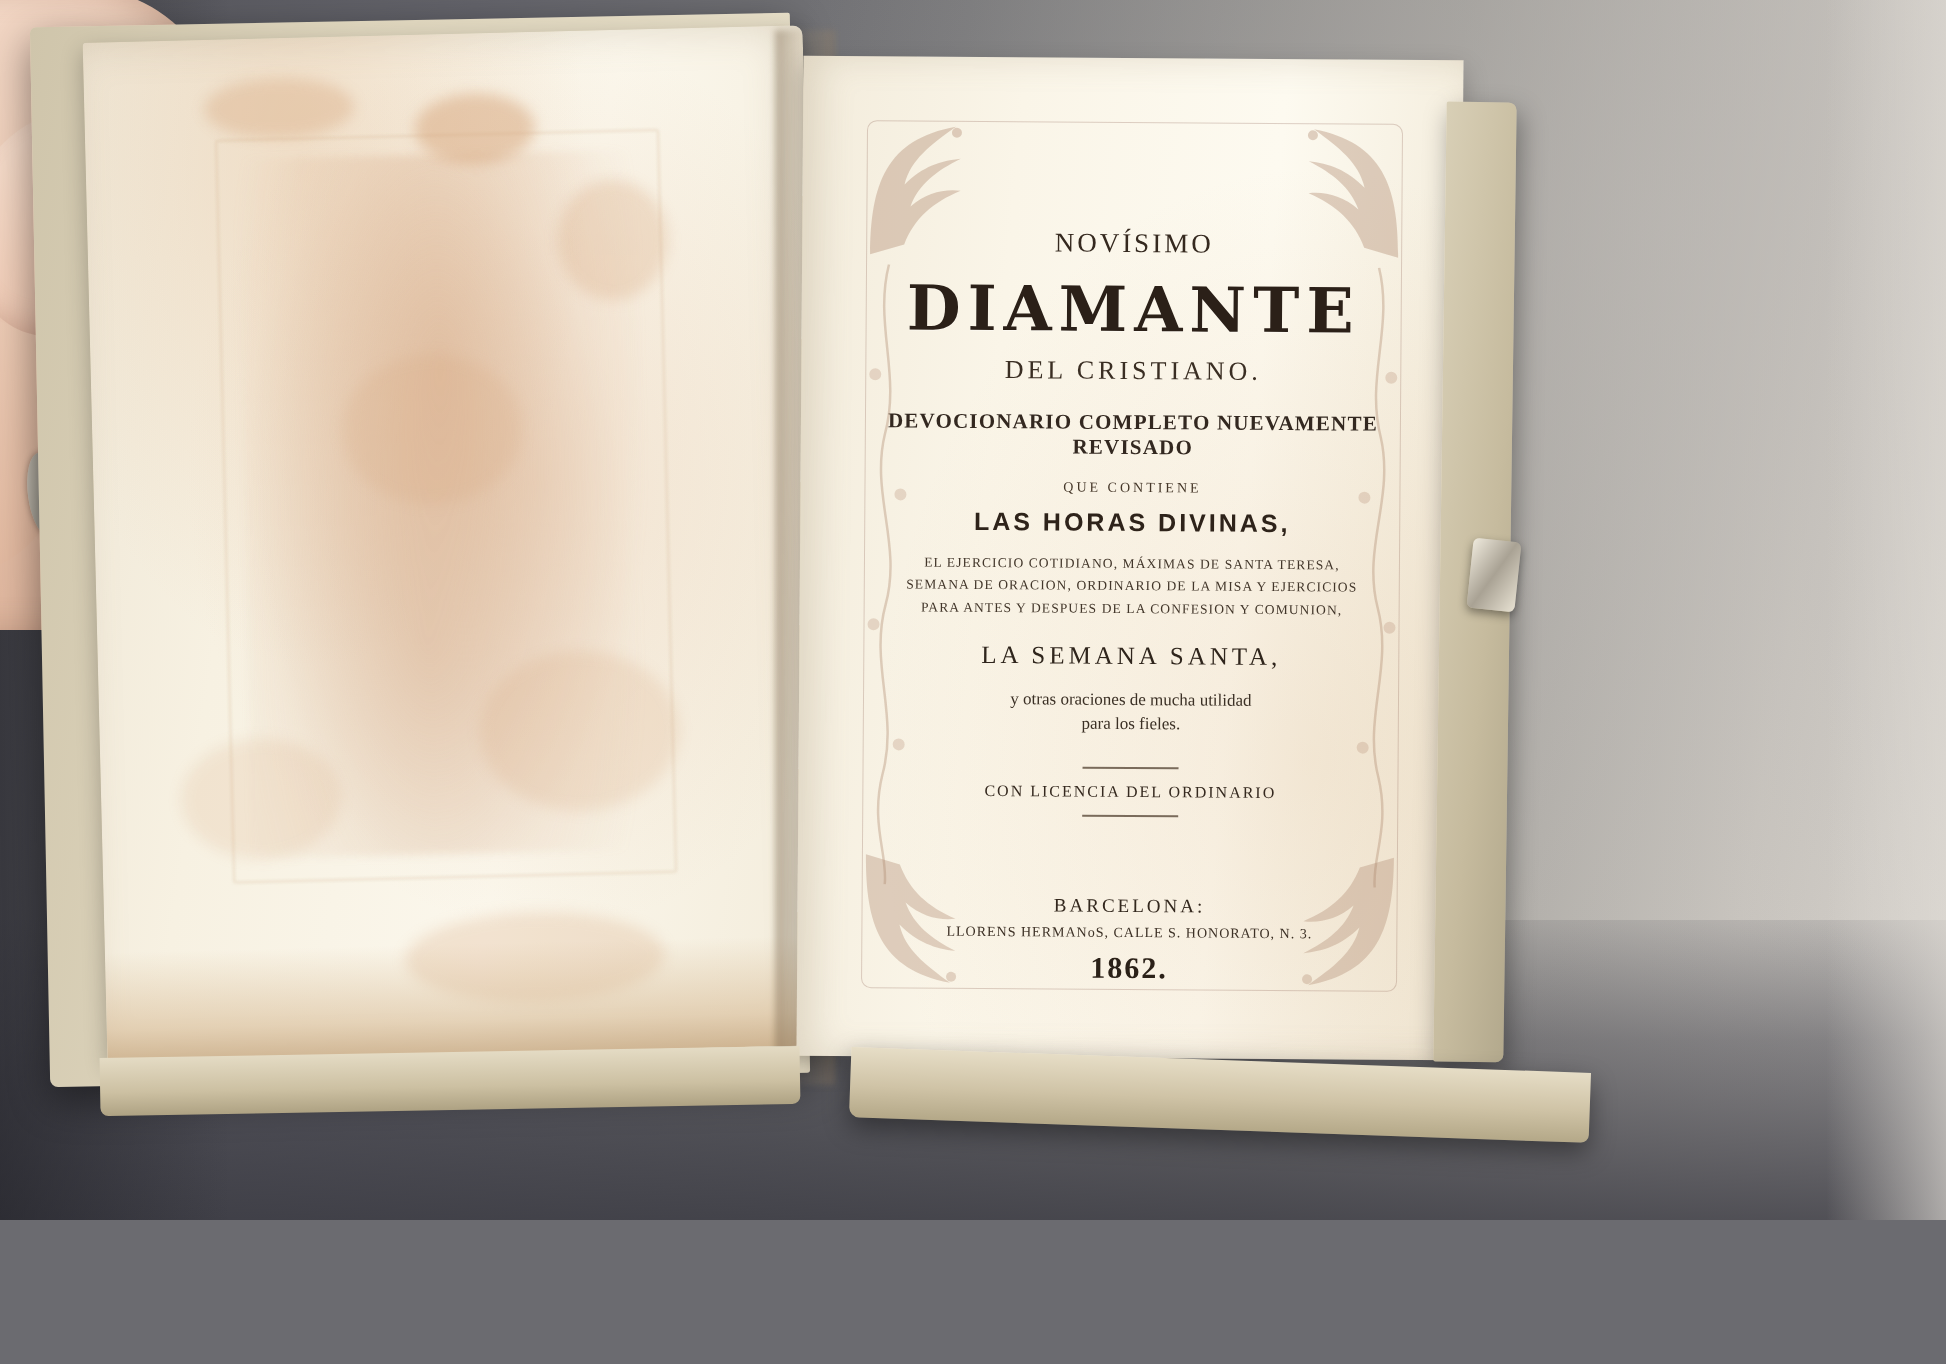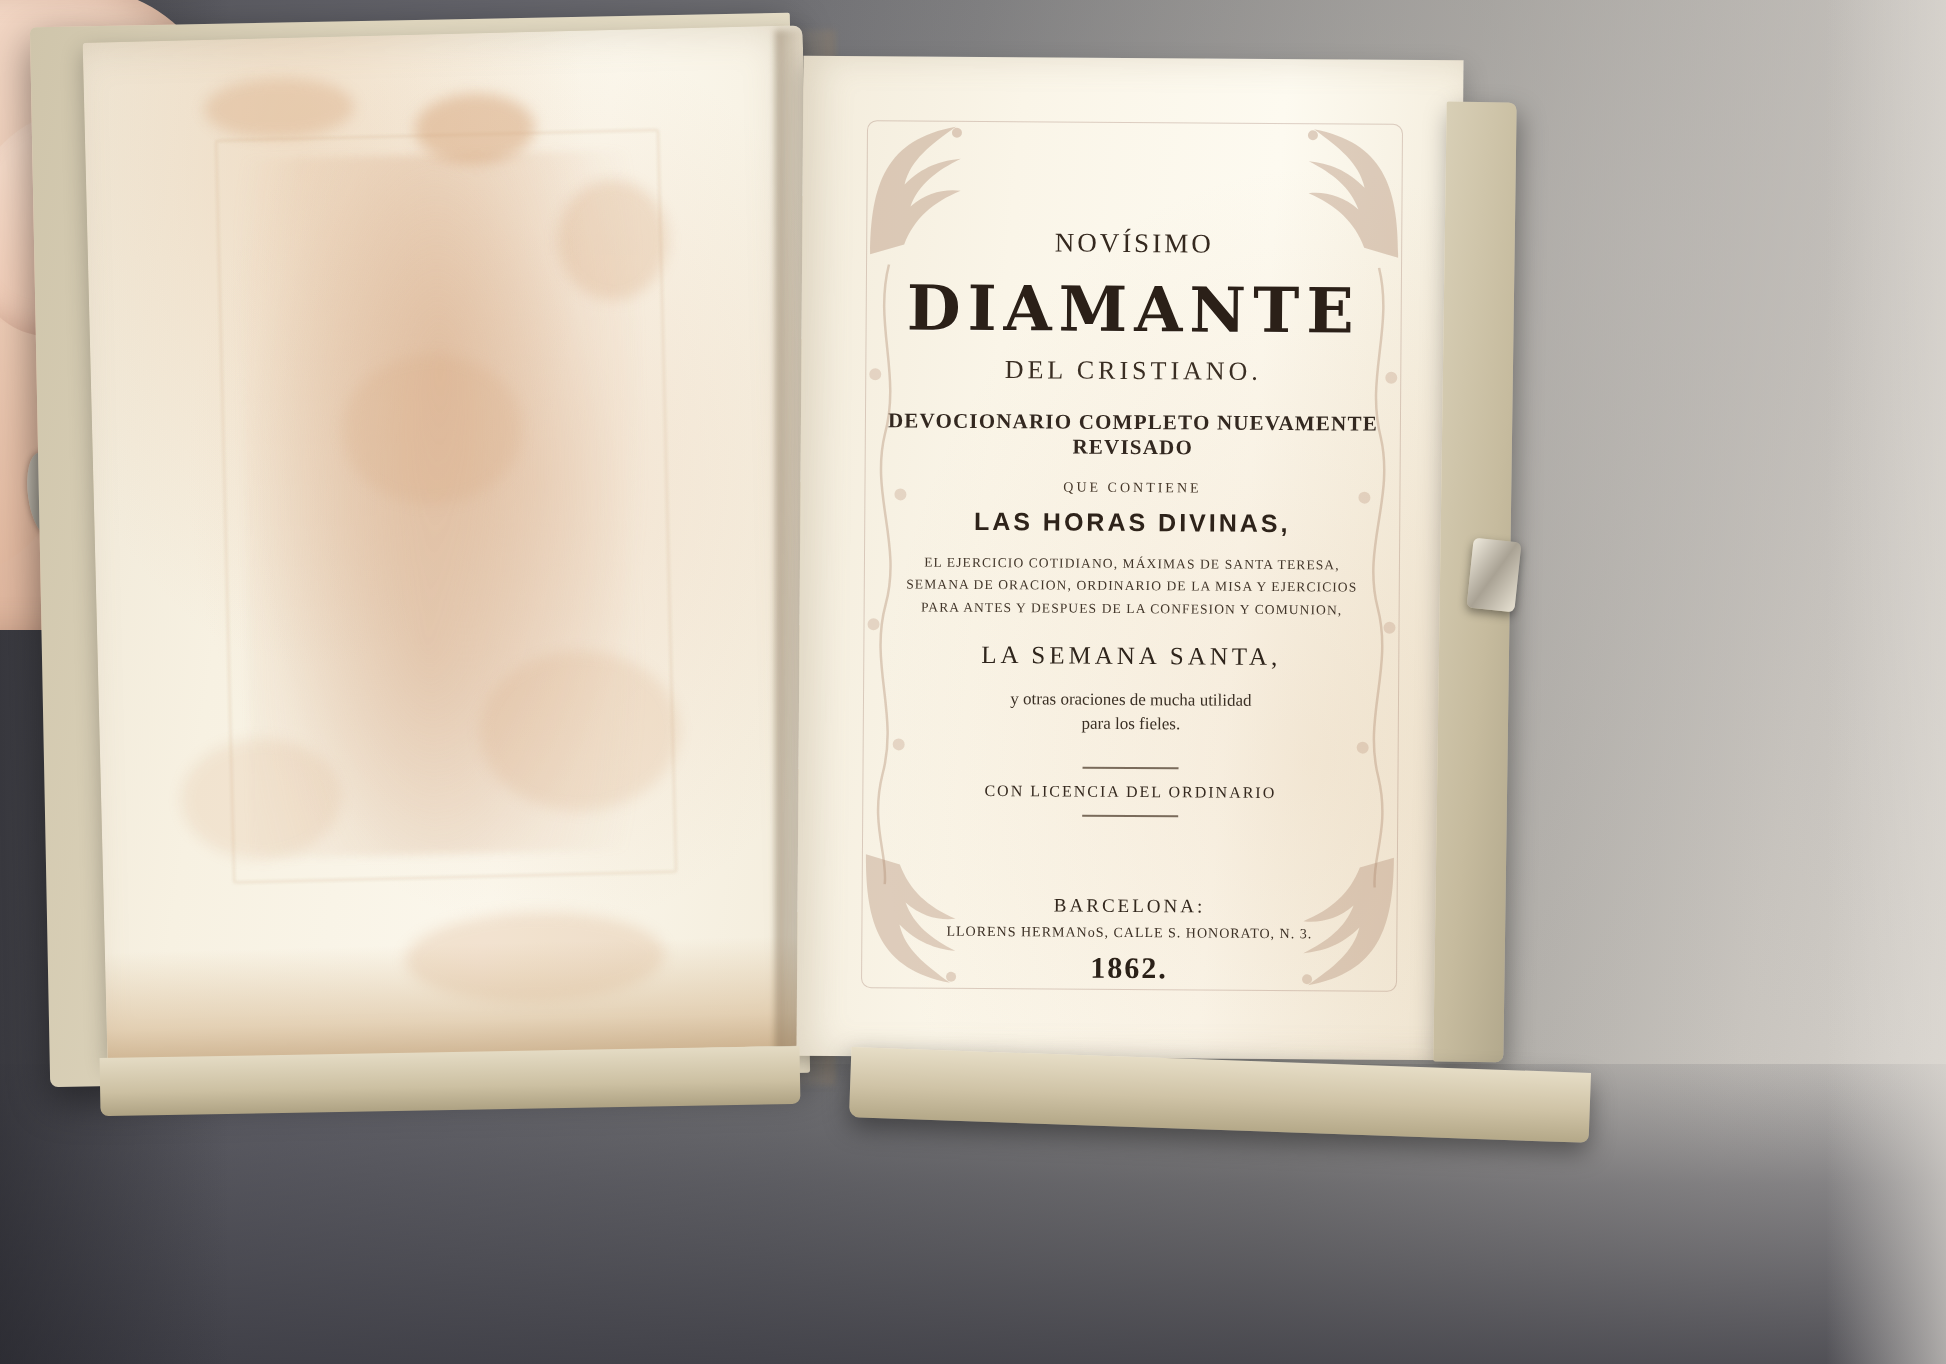--- a/index.html
+++ b/index.html
@@ -3,21 +3,21 @@
 <meta charset="utf-8">
 <style>
   html, body {
     margin: 0;
     padding: 0;
     background: #6b6b70;
   }
   #scene {
     position: relative;
     width: 1946px;
-    height: 1364px;
+    height: 1220px;
     overflow: hidden;
     font-family: "Liberation Serif", serif;
     background: linear-gradient(115deg, #5d5d63 0%, #6e6e74 30%, #8a8a8c 58%, #a8a6a4 78%, #cfcbc6 100%);
   }
 
   
   .bg-wall {
     position: absolute;
     left: 0; top: 0; right: 0; bottom: 0;
     background:

